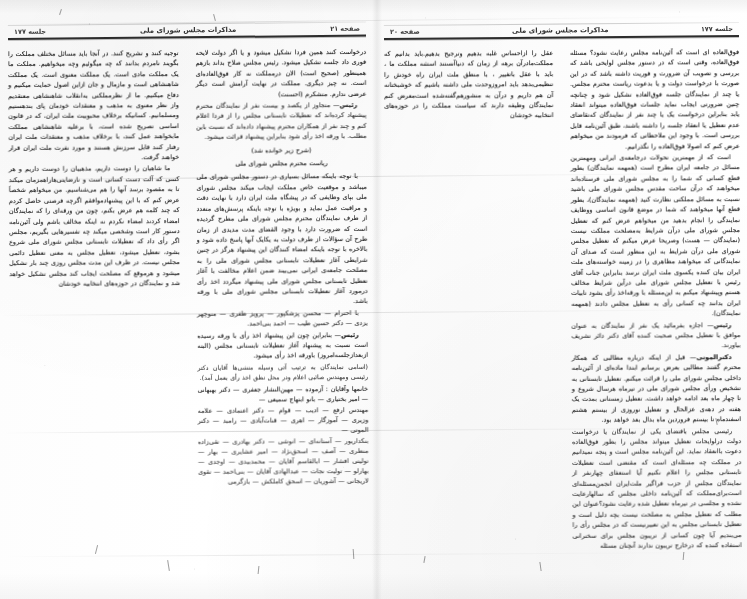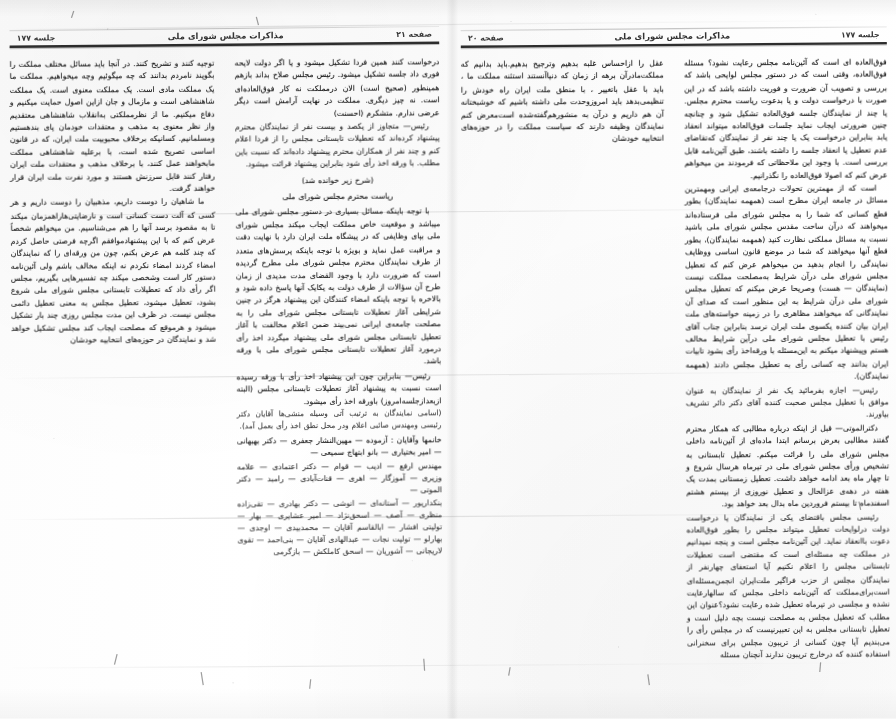--- a/index.html
+++ b/index.html
@@ -81,21 +81,21 @@
     text-align:justify;
     text-align-last:right;
     color:#1c1c1c;
     letter-spacing:.05px;
     word-spacing:.4px;
     text-shadow:0 0 .45px rgba(0,0,0,.38);
     filter:blur(.018px);
   }
   .para.indent{text-indent:9px;}
   .para.center{text-align:center;text-align-last:center;text-indent:0;margin:3px 0 3px 0;}
-  .speaker-name{font-weight:normal;}
+  .speaker-name{font-weight:bold;}
   .para.names{line-height:10.8px;}
   .para.tight{line-height:10px;}
   .para.note{font-size:6.2px;}
 
   
   .fade-a{opacity:.93;}
   .fade-b{opacity:.86;}
   .dark{opacity:1;color:#141414;}
 
   
@@ -162,20 +162,21 @@
         <p class="para dark">درخواست کنند همین فردا تشکیل میشود و یا اگر دولت لایحه فوری داد جلسه تشکیل میشود. رئیس مجلس صلاح بداند بازهم همینطور (صحیح است) الان درمملکت نه کار فوق‌العاده‌ای است. نه چیز دیگری. مملکت در نهایت آرامش است دیگر عرضی ندارم. متشکرم (احسنت)</p>
 
         <p class="para indent fade-a"><span class="speaker-name">رئیس</span><span>— متجاوز از یکصد و بیست نفر از نمایندگان محترم پیشنهاد کرده‌اند که تعطیلات تابستانی مجلس را از فردا اعلام کنم و چند نفر از همکاران محترم پیشنهاد داده‌اند که نسبت باین مطلب. با ورقه اخذ رأی شود بنابراین پیشنهاد قرائت میشود.</span></p>
 
         <p class="para center">(شرح زیر خوانده شد)</p>
 
         <p class="para center dark">ریاست محترم مجلس شورای ملی</p>
 
         <p class="para indent">با توجه باینکه مسائل بسیاری در دستور مجلس شورای ملی میباشد و موقعیت خاص مملکت ایجاب میکند مجلس شورای ملی بپای وظایفی که در پیشگاه ملت ایران دارد با نهایت دقت و مراقبت عمل نماید و بویژه با توجه باینکه پرسش‌های متعدد از طرف نمایندگان محترم مجلس شورای ملی مطرح گردیده است که ضرورت دارد با وجود القضای مدت مدیدی از زمان طرح آن سؤالات از طرف دولت به یکایک آنها پاسخ داده شود و بالاخره با توجه باینکه امضاء کنندگان این پیشنهاد هرگز در چنین شرایطی آغاز تعطیلات تابستانی مجلس شورای ملی را به مصلحت جامعه‌ی ایرانی نمی‌بیند ضمن اعلام مخالفت با آغاز تعطیل تابستانی مجلس شورای ملی پیشنهاد میگردد اخذ رأی درمورد آغاز تعطیلات تابستانی مجلس شورای ملی با ورقه باشد.</p>
 
+        <p class="para indent fade-a">با احترام — محسن پزشکپور — پرویز ظفری — منوچهر یزدی — دکتر حسین طیب — احمد بنی‌احمد.</p>
 
         <p class="para indent"><span class="speaker-name">رئیس</span><span>— بنابراین چون این پیشنهاد اخذ رأی با ورقه رسیده است نسبت به پیشنهاد آغاز تعطیلات تابستانی مجلس (البته ازبعدازجلسه‌امروز) باورقه اخذ رأی میشود.</span></p>
 
         <p class="para note fade-b">(اسامی نمایندگان به ترتیب آتی وسیله منشی‌ها آقایان دکتر رئیسی ومهندس صائبی اعلام ودر محل نطق اخذ رأی بعمل آمد).</p>
 
         <p class="para names tight">خانمها وآقایان : آزموده — مهین‌النشار جعفری — دکتر بهبهانی — امیر بختیاری — بانو ابتهاج سمیعی —</p>
 
         <p class="para names tight fade-a">مهندس ارفع — ادیب — قوام — دکتر اعتمادی — علامه وزیری — آموزگار — اهری — قنات‌آبادی — رامبد — دکتر الموتی —</p>
 
         <p class="para names tight fade-b">بنکداریور — آستانه‌ای — انوشی — دکتر بهادری — تقی‌زاده منظری — آصف — اسحق‌نژاد — امیر عشایری — بهار — تولیتی افشار — ابالقاسم آقایان — محمدبیدی — اوجدی — بهارلو — تولیت نجات — عبدالهادی آقایان — بنی‌احمد — تقوی لاریجانی — آشوریان — اسحق کاملکش — بازگرمی</p>

